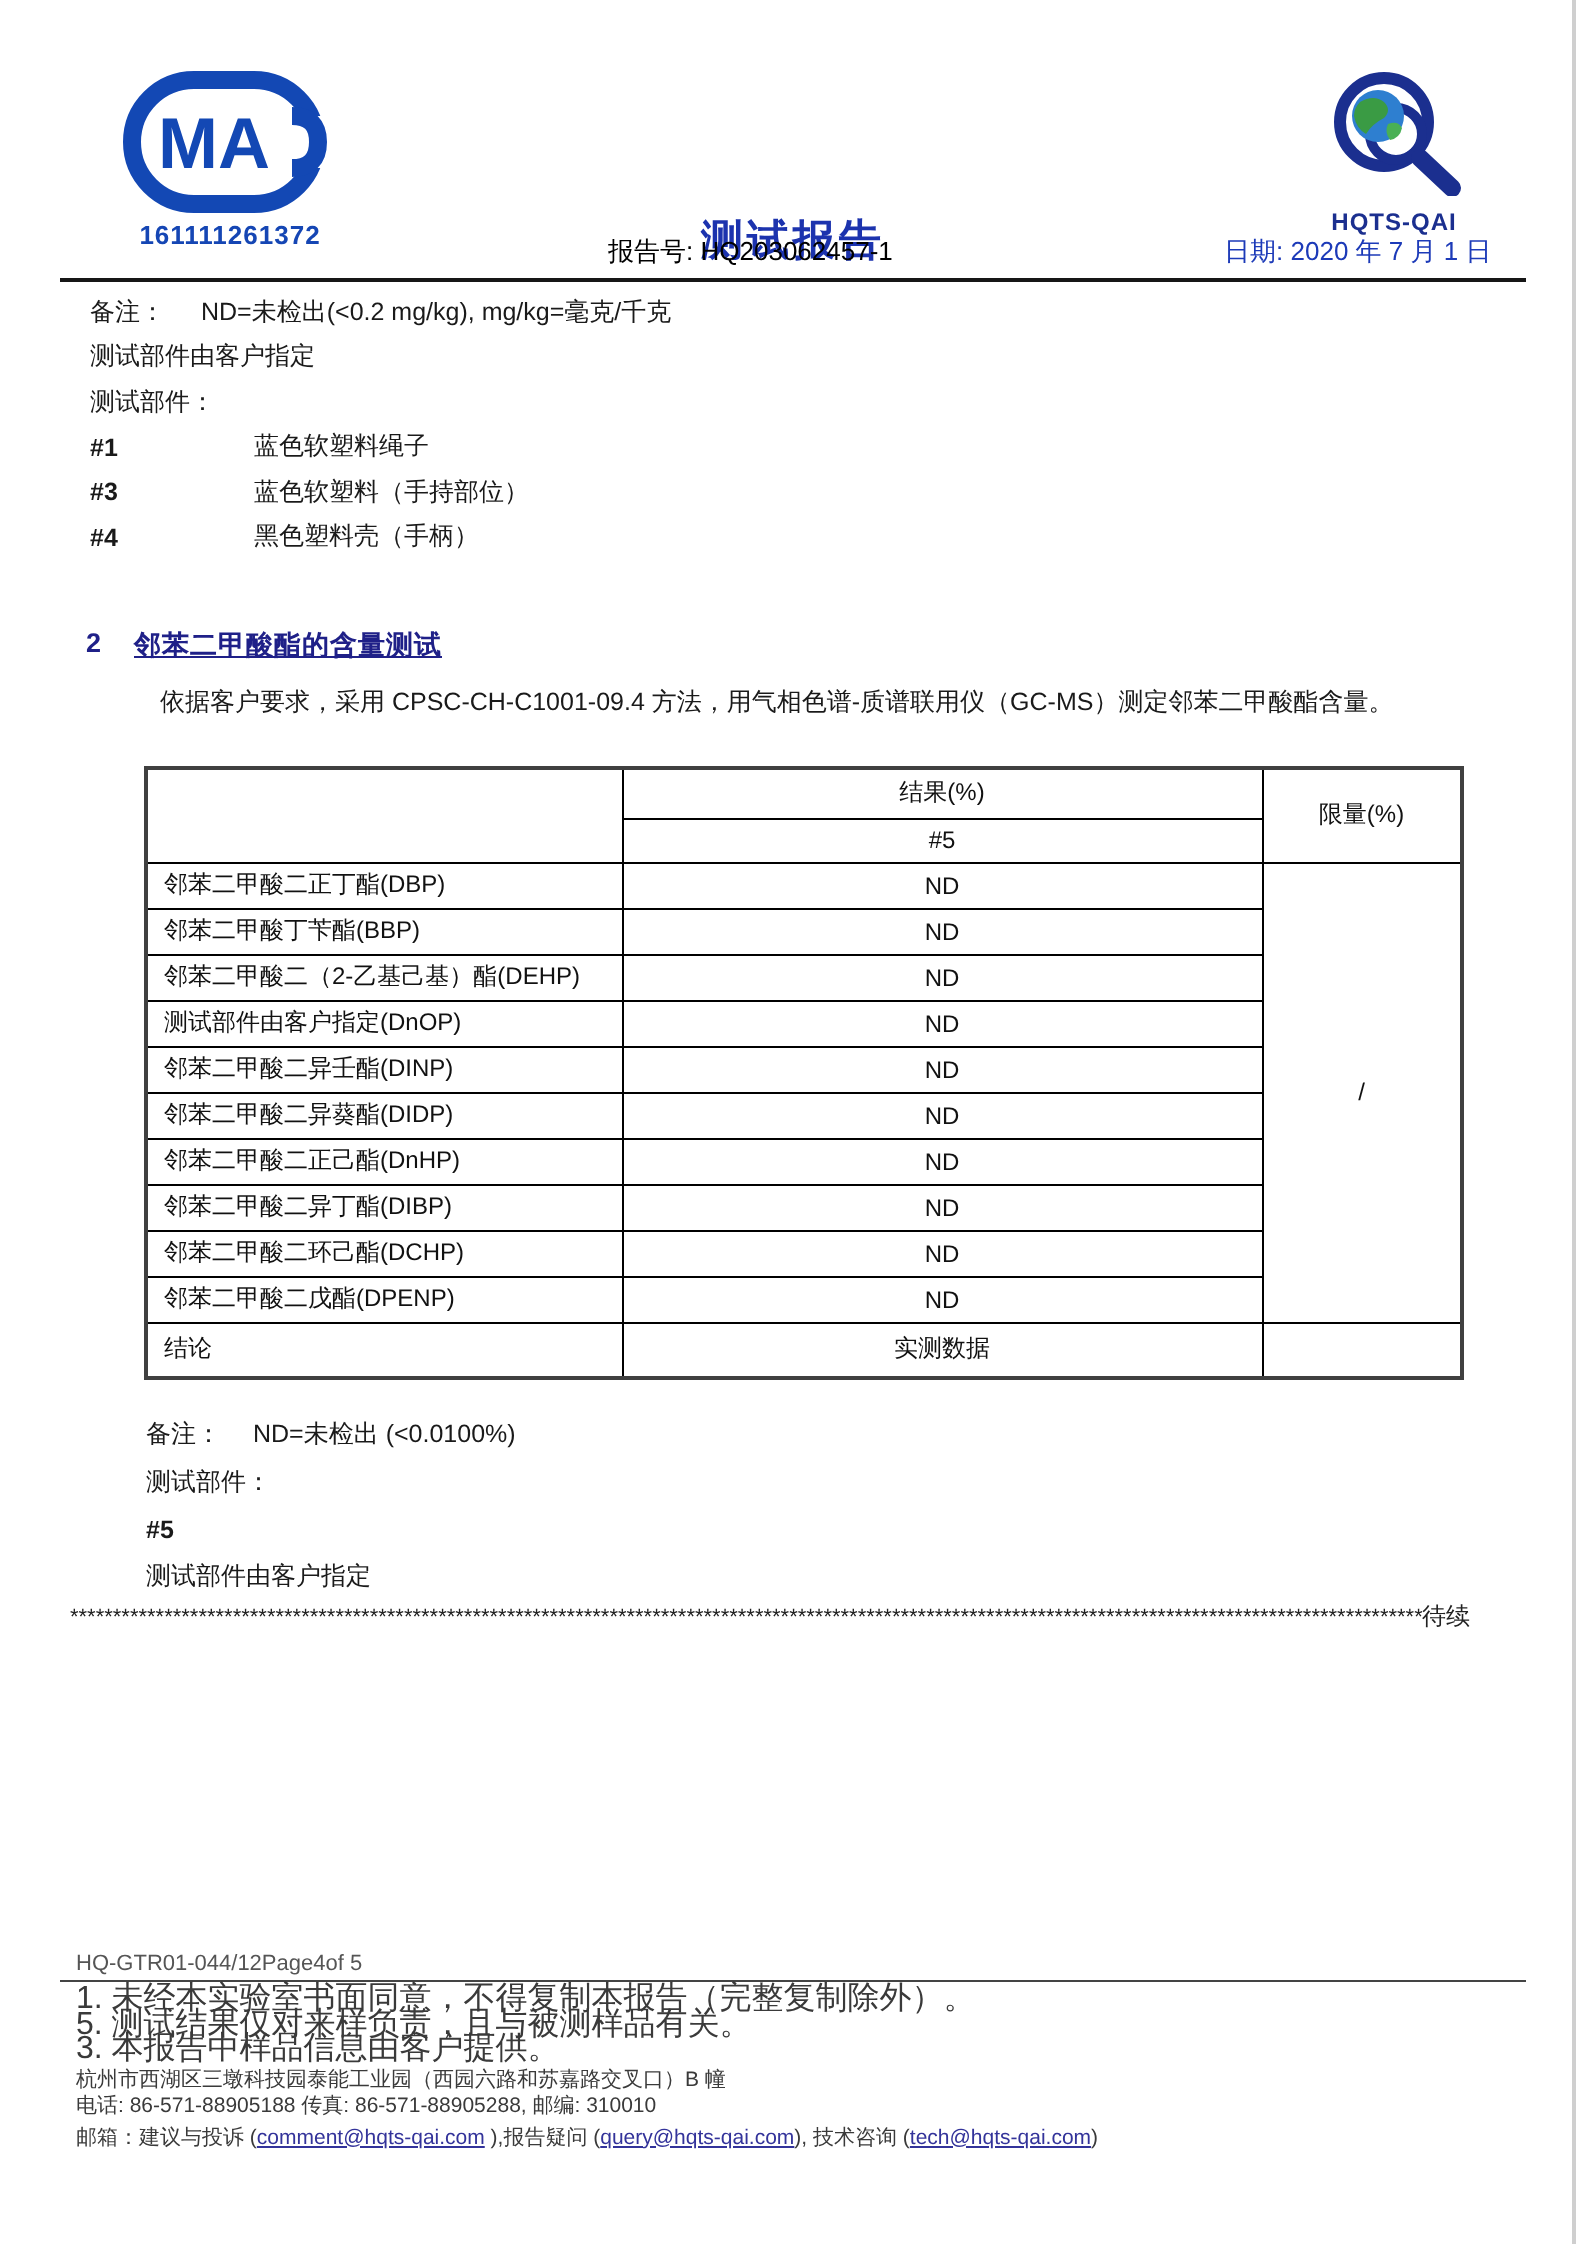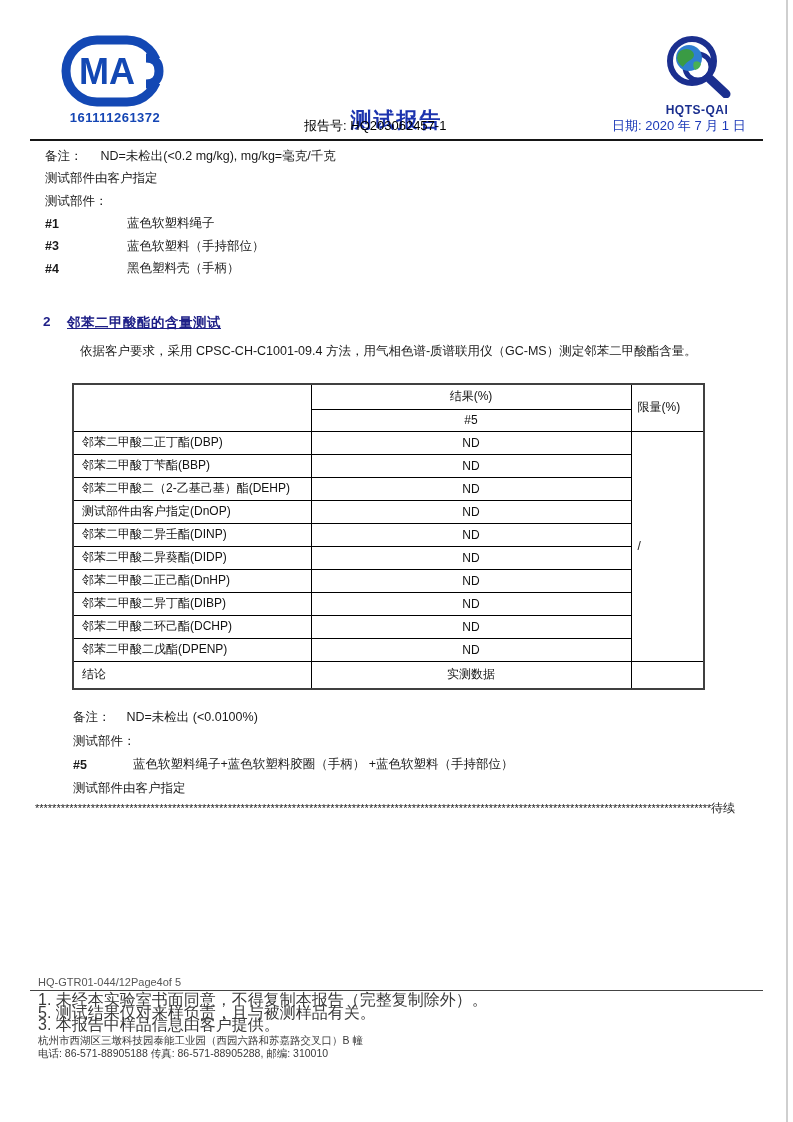--- a/index.html
+++ b/index.html
@@ -35,21 +35,21 @@
   .section-head .num { width:37px; padding-left:13px; }
   .section-head .ttl { text-decoration:underline; letter-spacing:.5px; }
   .method-line { position:absolute; left:80px; top:343px; font-size:12.5px; color:#1a1a1a; }
 
   
   .res-table { position:absolute; left:72px; top:383px; border-collapse:collapse;
     border:2px solid #404040; font-size:12px; color:#111; }
   .res-table td { border:1px solid #000; padding:0 6px; }
   .col-name { width:238px; padding-left:8px !important; }
   .col-res  { width:320px; text-align:center; }
-  .col-lim  { width:73px;  text-align:left; }
+  .col-lim  { width:100px;  text-align:center; }
   .hrow1 td { height:25px; }
   .hrow2 td { height:22px; }
   .drow td  { height:23px; }
   .crow td  { height:28px; }
 
   
   .bottom-notes { position:absolute; left:30px; top:706px; right:30px; padding-left:43px; }
   .b-line { display:flex; align-items:center; height:23.5px; font-size:12.5px; }
   .b-line .lbl { margin-right:16px; }
   .b-part .pid { width:60px; font-weight:bold; }
@@ -196,36 +196,36 @@
     </table>
 
   <div class="bottom-notes">
     <div class="b-line">
       <span class="lbl">备注：</span>
       <span>ND=未检出 (&lt;0.0100%)</span>
     </div>
     <div class="b-line">测试部件：</div>
     <div class="b-line b-part">
       <span class="pid">#5</span>
-      <span>蓝色软塑料绳子+蓝色软塑料胶圈（手柄） +蓝色软塑料（手持部位）</span>
     </div>
     <div class="b-line">测试部件由客户指定</div>
   </div>
 
   <div class="stars-line">
     <span class="stars">********************************************************************************************************************************************************************************</span>
     <span class="suffix">待续</span>
   </div>
 
   <div class="footer">
     <div class="doc-number">HQ-GTR01-044/12Page4of 5</div>
     <div class="foot-rule"></div>
     <div class="foot-notes">
       <div>1.  未经本实验室书面同意，不得复制本报告（完整复制除外）。</div>
       <div>5.  测试结果仅对来样负责，且与被测样品有关。</div>
       <div>3.  本报告中样品信息由客户提供。</div>
     </div>
     <div class="foot-small">杭州市西湖区三墩科技园泰能工业园（西园六路和苏嘉路交叉口）B 幢</div>
     <div class="foot-small">电话: 86-571-88905188  传真: 86-571-88905288,  邮编: 310010</div>
+    <div class="email-line"><span>邮箱：建议与投诉 (</span><span class="email-link">comment@hqts-qai.com</span><span> ),报告疑问 (</span><span class="email-link">query@hqts-qai.com</span><span>), 技术咨询 (</span><span class="email-link">tech@hqts-qai.com</span><span>)</span></div>
   </div>
 
   <div class="page-edge"></div>
 </div>
 
 </body></html>

